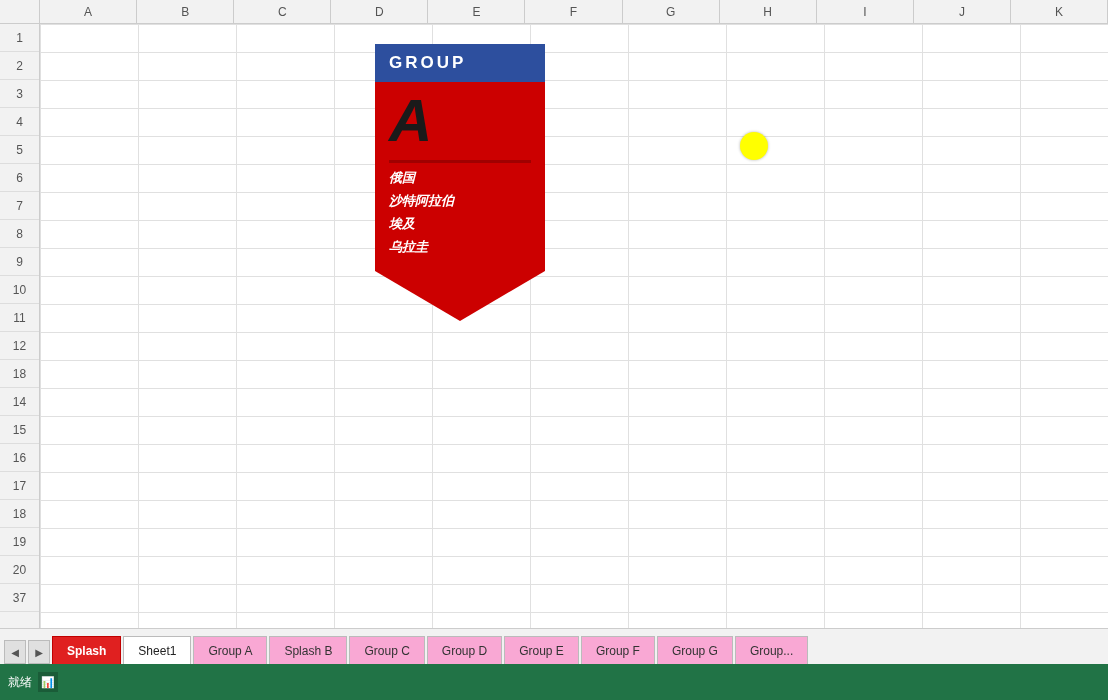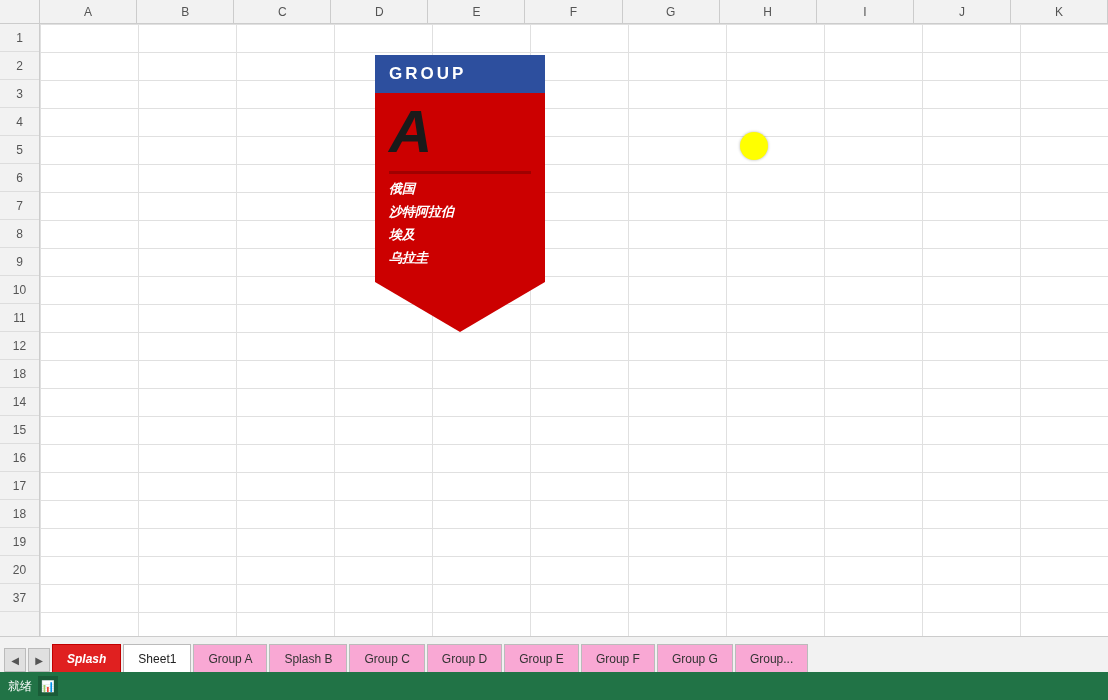--- a/index.html
+++ b/index.html
@@ -68,21 +68,21 @@
     
     .grid-content {
       flex: 1;
       background: #fff;
       position: relative;
       overflow: hidden;
     }
     
     .bookmark-wrapper {
       position: absolute;
-      top: 31px;
+      top: 20px;
       left: 335px;
       width: 144px;
     }
     .bookmark-shape {
       width: 170px;
       background: transparent;
       display: flex;
       flex-direction: column;
     }
     .bm-header {
@@ -179,32 +179,31 @@
       margin-right: 2px;
       white-space: nowrap;
       background: #f9a8d4;
       color: #333;
     }
     .sheet-tab.active-red {
       background: #e02020;
       color: white;
       border-color: #c00000;
       font-weight: bold;
-      font-style: italic;
     }
     .sheet-tab.active-white {
       background: white;
       color: #222;
       border-color: #bbb;
       margin-top: 44px;
     }
 
     
     .status-bar {
-      height: 28px;
+      height: 36px;
       background: #217346;
       display: flex;
       align-items: center;
       padding: 0 8px;
       flex-shrink: 0;
     }
     .status-text {
       color: white;
       font-size: 12px;
     }

